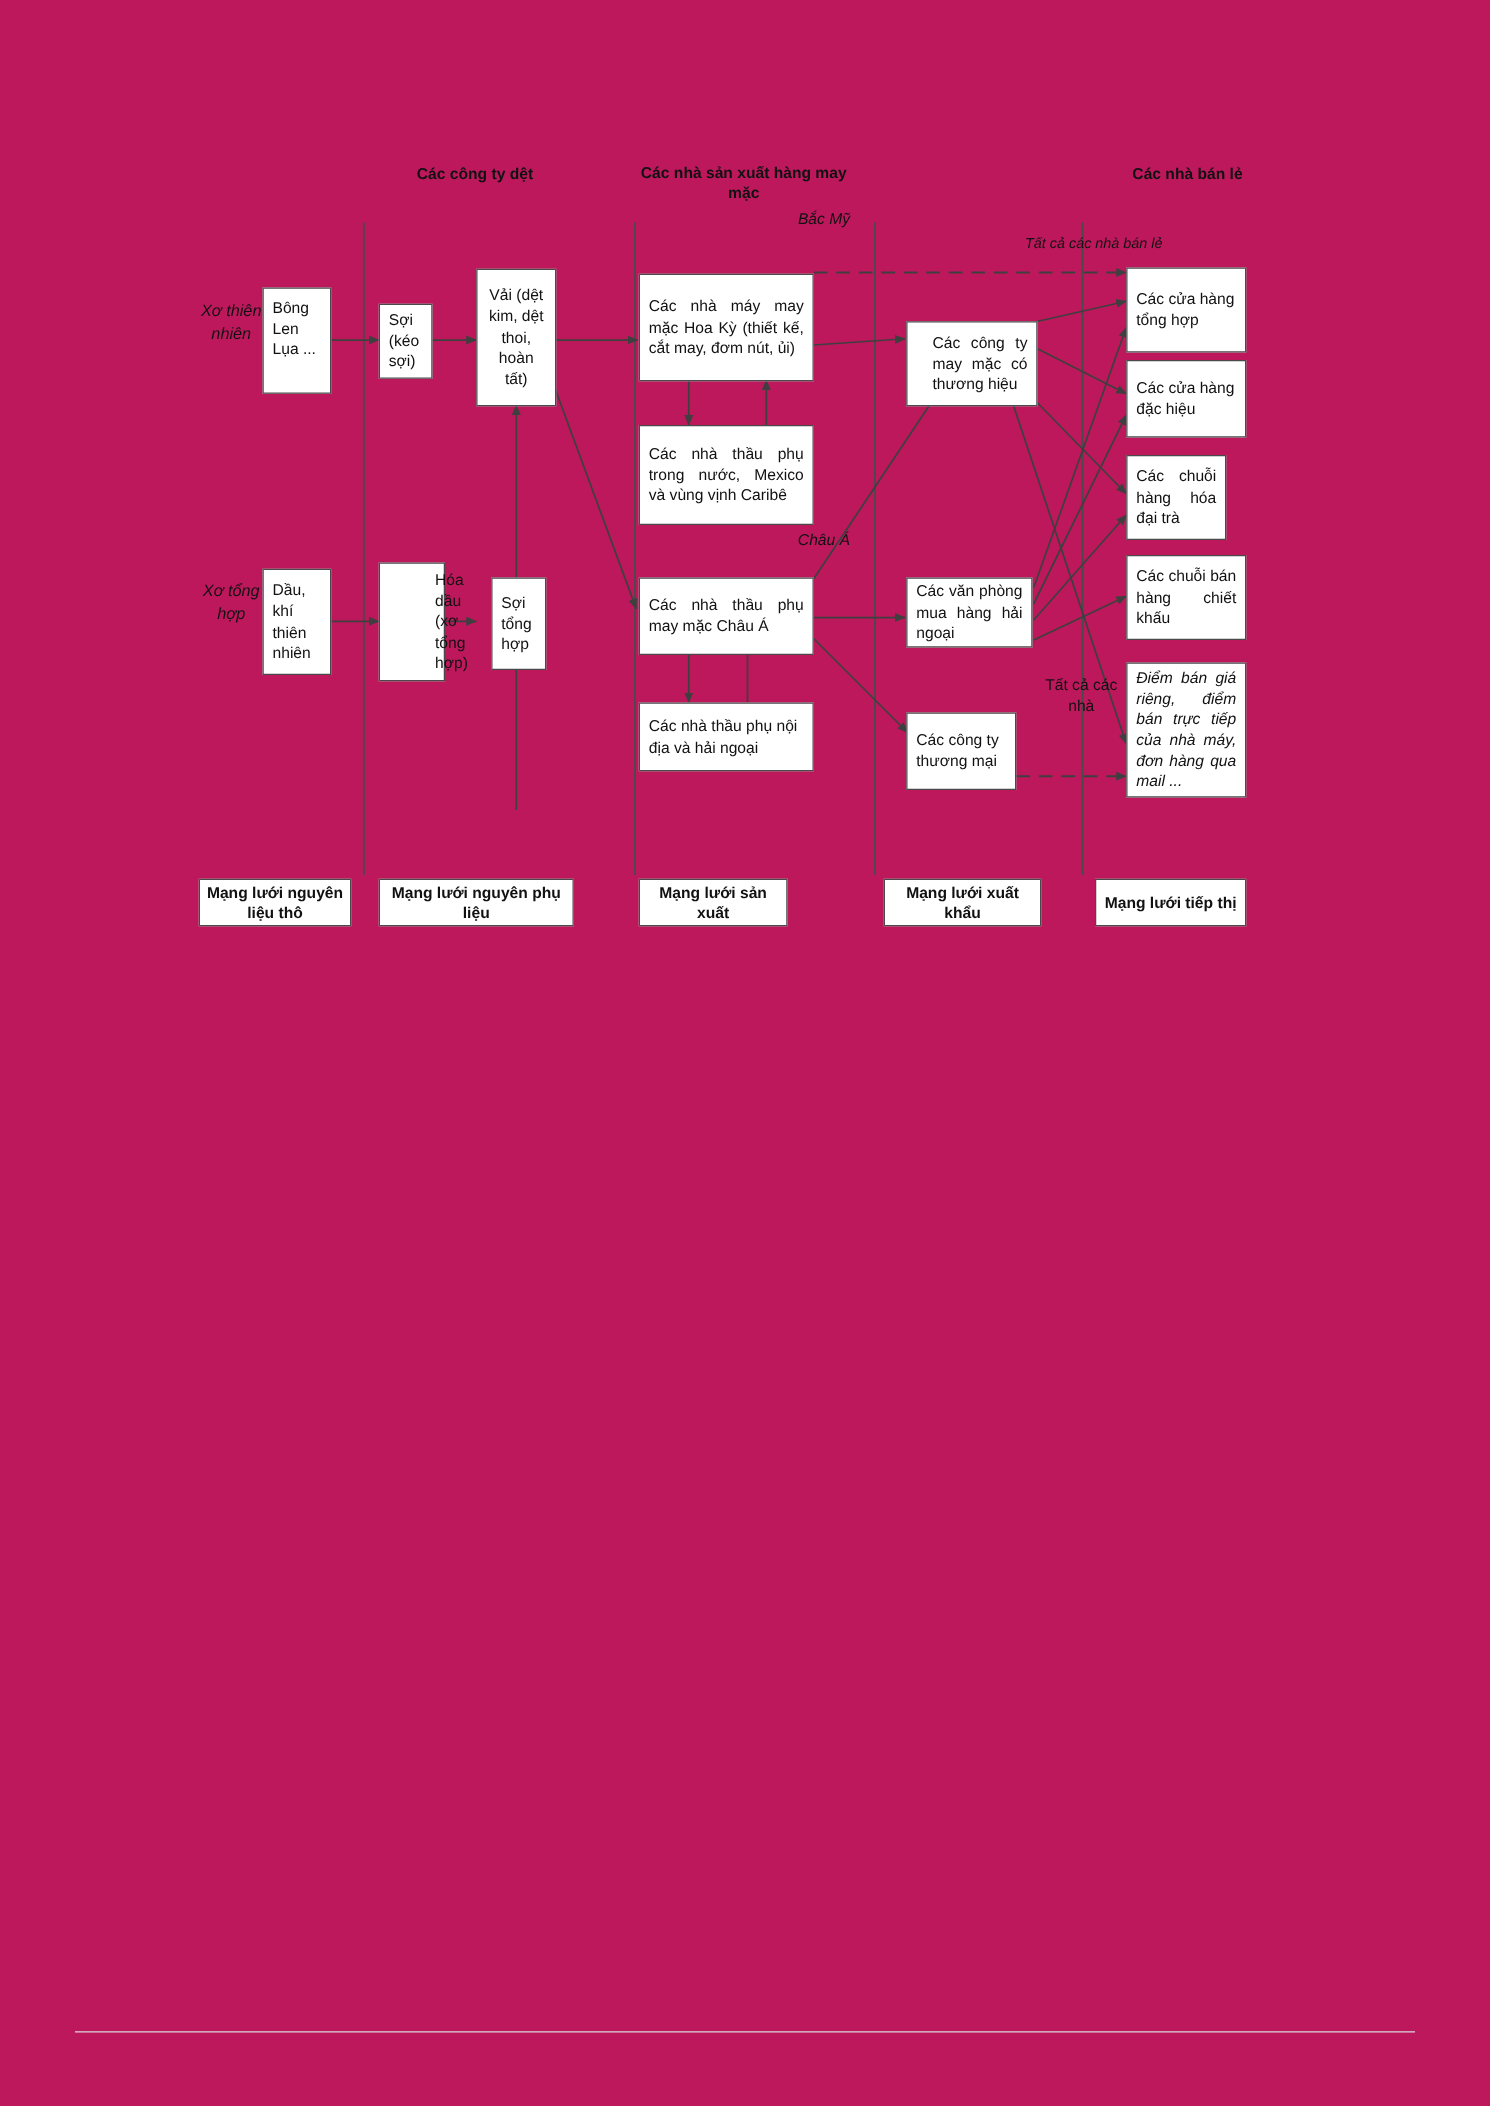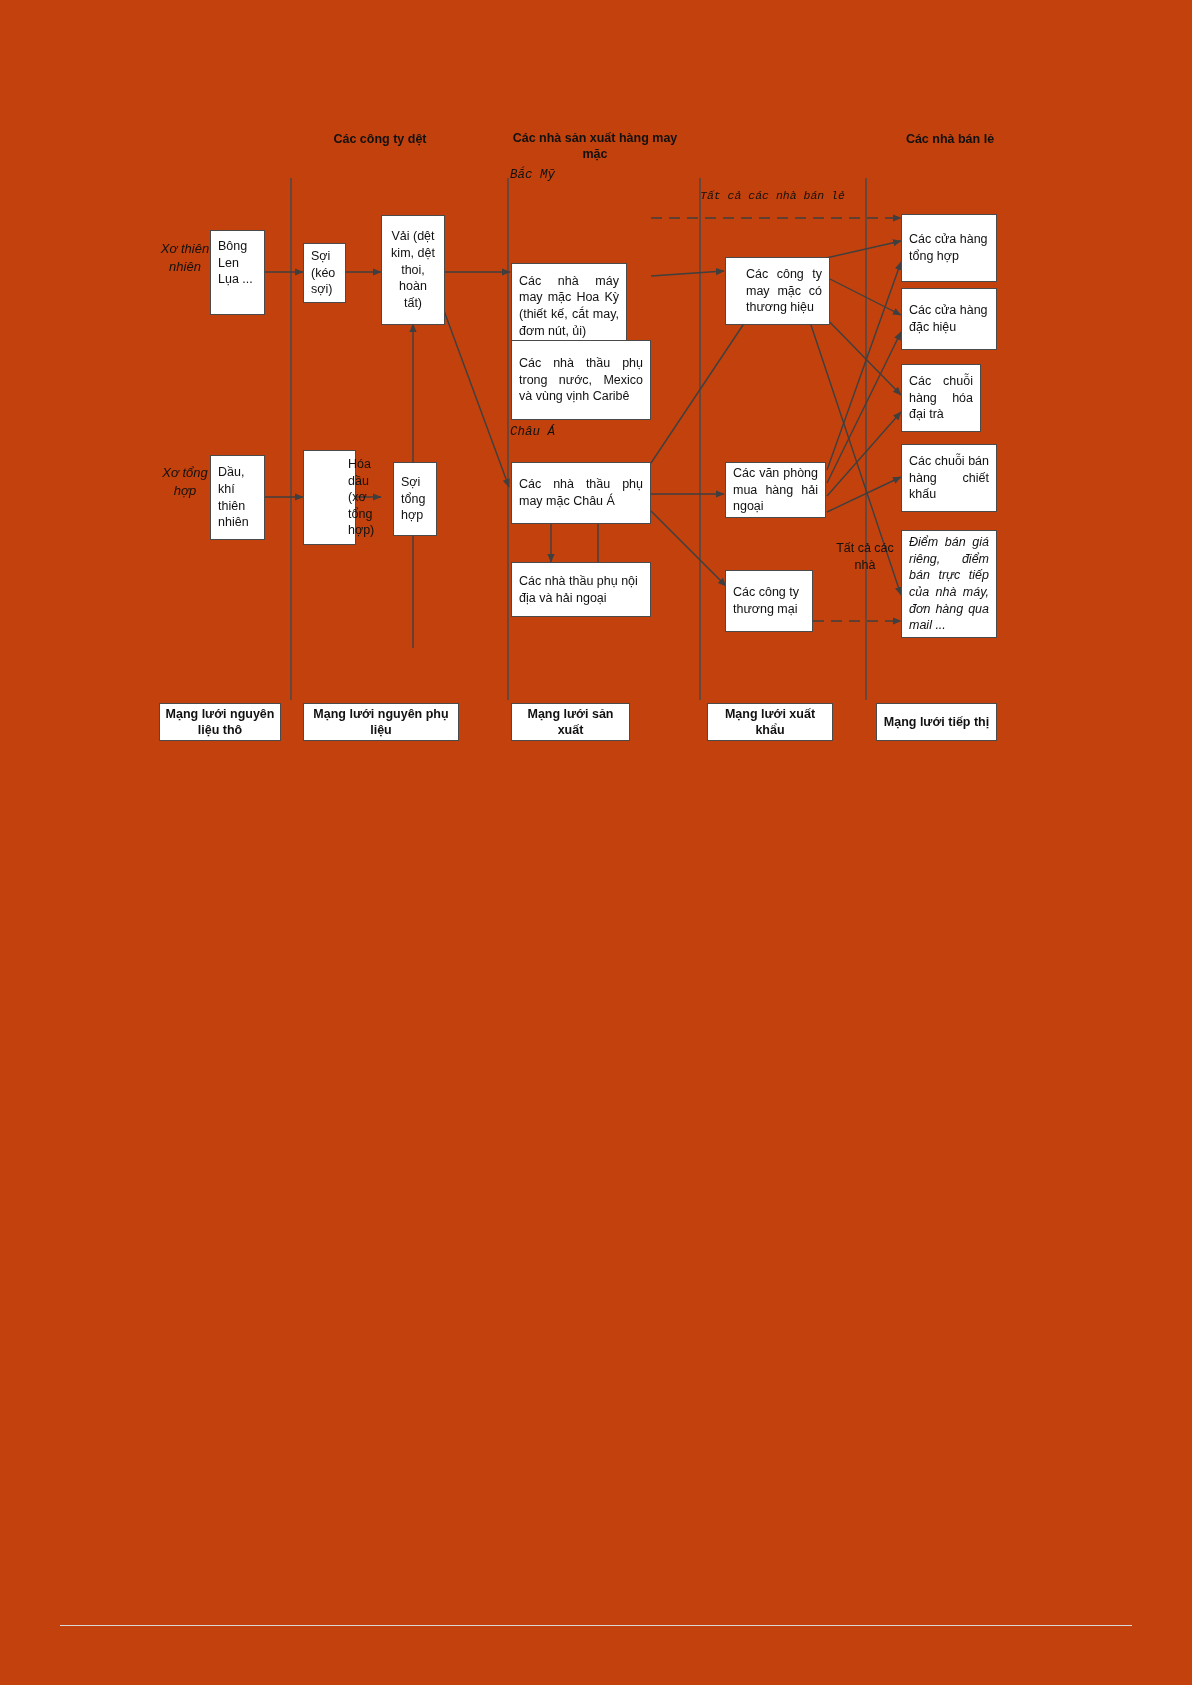--- a/index.html
+++ b/index.html
@@ -1,20 +1,20 @@
 <!DOCTYPE html>
 <html><head>
 <meta charset="utf-8">
 <style>
   html,body{margin:0;padding:0;background:#ffffff;}
   body{width:1192px;height:1685px;font-family:"Liberation Sans",sans-serif;color:#111;}
-  #page{position:relative;width:1192px;height:1685px;overflow:hidden;background:#c2410c;}
+  #page{position:relative;width:1192px;height:1685px;overflow:hidden;background:#be185d;}
   #diagram{position:absolute;left:0;top:0;width:1192px;height:780px;}
   .hdr{font-weight:bold;font-size:12.5px;text-align:center;line-height:1.25;}
-  .region{font-style:italic;font-size:12.5px;text-align:left;font-family:Liberation Mono, monospace;}
+  .region{font-style:italic;font-size:12.5px;text-align:right;}
   .rowlbl{font-style:italic;font-size:13px;text-align:center;line-height:1.35;}
   .axislbl{font-size:12.5px;text-align:center;line-height:1.35;}
   .box{position:absolute;border:1.6px solid #4a4a4a;background:#fff;box-sizing:border-box;
        font-size:12.5px;line-height:1.33;padding:7px 7px;}
   .box.jt{text-align:justify;text-align-last:left;}
   .box.lft{text-align:left;}
   .box.ctr{text-align:center;}
   .box.vc{display:flex;flex-direction:column;justify-content:center;}
   .netbox{position:absolute;border:1.6px solid #4a4a4a;background:#fff;box-sizing:border-box;
           font-weight:bold;font-size:12.5px;line-height:1.3;display:flex;align-items:center;
@@ -95,21 +95,21 @@
 
   <div class="lbl rowlbl" style="left:150px;top:240px;width:70px;">Xơ thiên nhiên</div>
   <div class="lbl rowlbl" style="left:150px;top:464px;width:70px;">Xơ tổng hợp</div>
 
   <div class="box lft" style="left:210px;top:230px;width:55px;height:85px;">Bông Len Lụa ...</div>
 
   <div class="box lft vc" style="left:303px;top:243px;width:43px;height:60px;">Sợi (kéo sợi)</div>
 
   <div class="box ctr vc" style="left:381px;top:215px;width:64px;height:110px;">Vải (dệt kim, dệt thoi, hoàn tất)</div>
 
-  <div class="box jt vc" style="left:511px;top:219px;width:116px;height:86px;margin-top:44px;">Các nhà máy may mặc Hoa Kỳ (thiết kế, cắt may, đơm nút, ủi)</div>
+  <div class="box jt vc" style="left:511px;top:219px;width:140px;height:86px;">Các nhà máy may mặc Hoa Kỳ (thiết kế, cắt may, đơm nút, ủi)</div>
 
   <div class="box jt vc" style="left:511px;top:340px;width:140px;height:80px;">Các nhà thầu phụ trong nước, Mexico và vùng vịnh Caribê</div>
 
   <div class="box lft vc" style="left:210px;top:455px;width:55px;height:85px;">Dầu, khí thiên nhiên</div>
 
   <div class="box lft vc" style="left:303px;top:450px;width:43px;height:95px;padding-left:44px;">Hóa dầu (xơ tổng hợp)</div>
 
   <div class="box lft vc" style="left:393px;top:462px;width:44px;height:74px;">Sợi tổng hợp</div>
 
   <div class="box jt vc" style="left:511px;top:462px;width:140px;height:62px;">Các nhà thầu phụ may mặc Châu Á</div>

